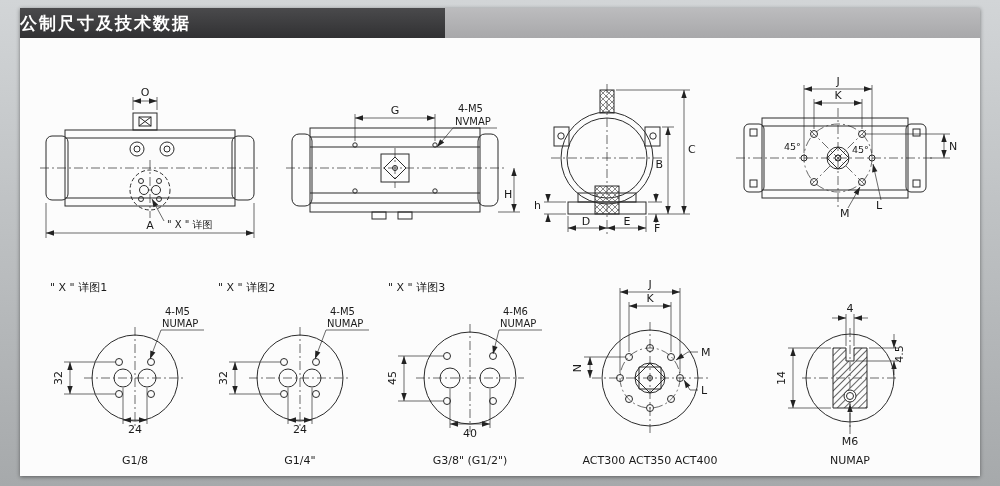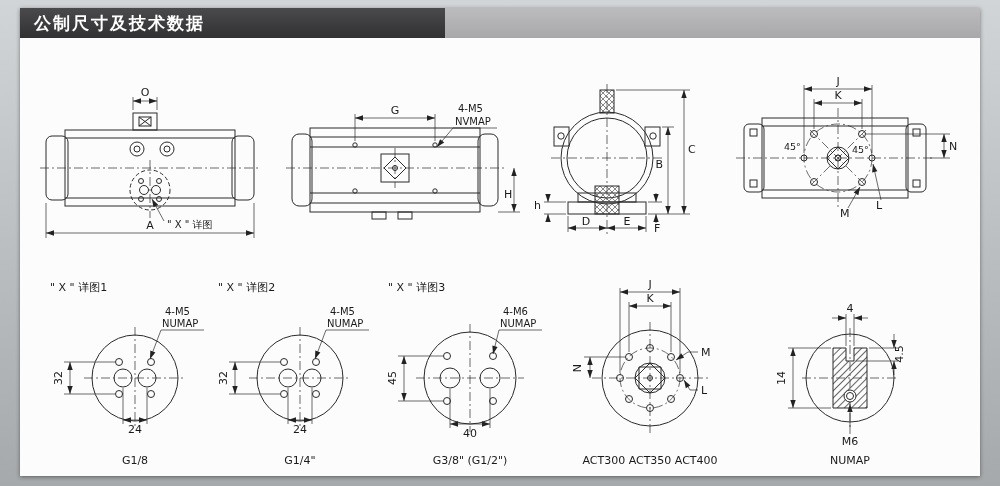--- a/index.html
+++ b/index.html
@@ -4,21 +4,21 @@
 <style>
   * { margin:0; padding:0; box-sizing:border-box; }
   html,body { width:1000px; height:486px; }
   body { font-family:"DejaVu Sans", sans-serif; background:#a9acae; }
   .page { position:relative; width:1000px; height:486px;
           background:linear-gradient(#d2d5d7,#a6a9ab); overflow:hidden; }
   .inner { position:absolute; left:20px; top:8px; width:960px; height:468px;
            background:#fcfcfc; box-shadow:0 1px 4px rgba(0,0,0,.45); }
   .header-dark { position:absolute; left:20px; top:8px; width:425px; height:30px;
                  background:linear-gradient(#4a4a4c,#313133); display:flex; align-items:center;
-                 padding-left:14px; }
+                 padding-left:0; }
   .header-dark .title { color:#ffffff; font-size:17px; font-weight:bold; letter-spacing:2px; }
   .header-light { position:absolute; left:445px; top:8px; width:535px; height:30px;
                   background:linear-gradient(#bcbcbe,#a8a8aa); }
   svg.drawing { position:absolute; left:0; top:0; width:1000px; height:486px; }
   .v { stroke:#2b2b2b; stroke-width:1; fill:none; }
   .v text { stroke:none; fill:#1a1a1a; font-size:11px; font-family:"DejaVu Sans", sans-serif; }
   .v text.t9 { font-size:9.5px; }
   .v text.t10 { font-size:10px; }
   .cl  { stroke-dasharray:9 3 2 3; stroke-width:.7; }
   .dsh { stroke-dasharray:4 2.5; }

